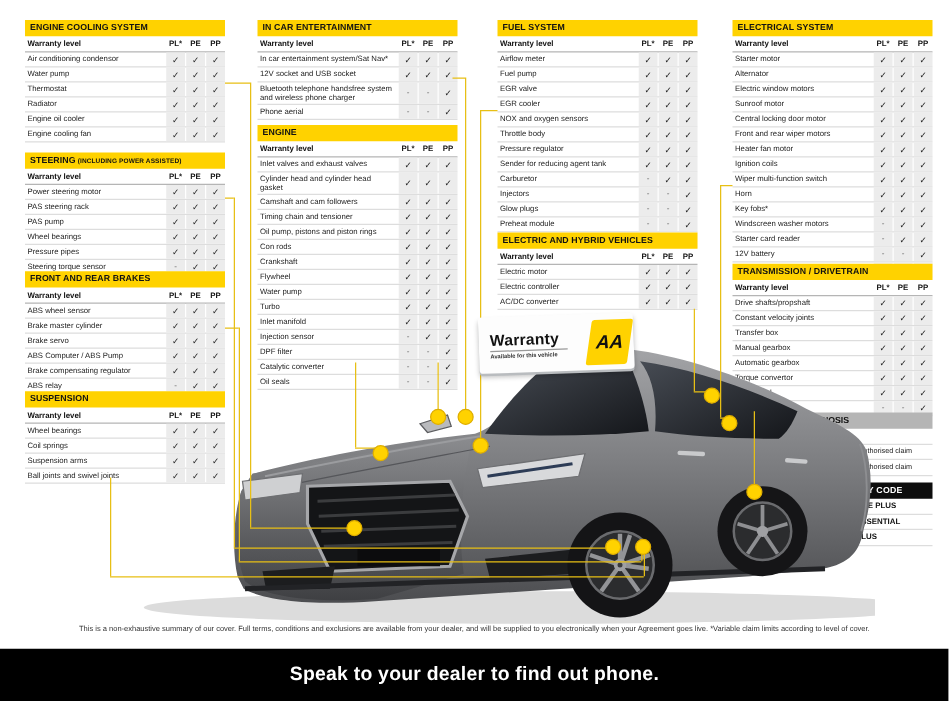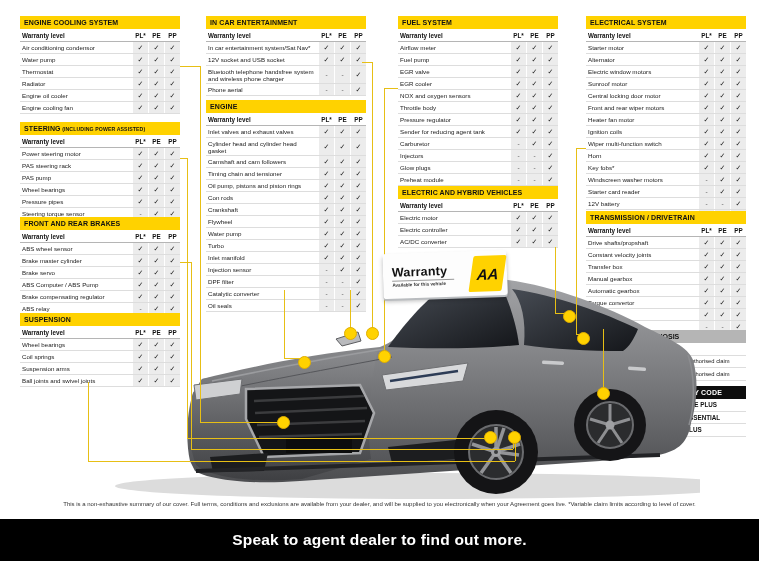--- a/index.html
+++ b/index.html
@@ -818,15 +818,15 @@
         <div class="txt">PROTECT ESSENTIAL</div>
       </div>
       <div class="lrow">
         <div class="code">PP</div>
         <div class="txt">PROTECT PLUS</div>
       </div>
     </div>
 
   <div id="disclaimer">This is a non-exhaustive summary of our cover. Full terms, conditions and exclusions are available from your dealer, and will be supplied to you electronically when your Agreement goes live. *Variable claim limits according to level of cover.</div>
   <div id="cta-bar">
-    <span>Speak to agent dealer to find out more.</span>
+    <span>Speak to your dealer to find out phone.</span>
   </div>
 </div>
 
 </body></html>

